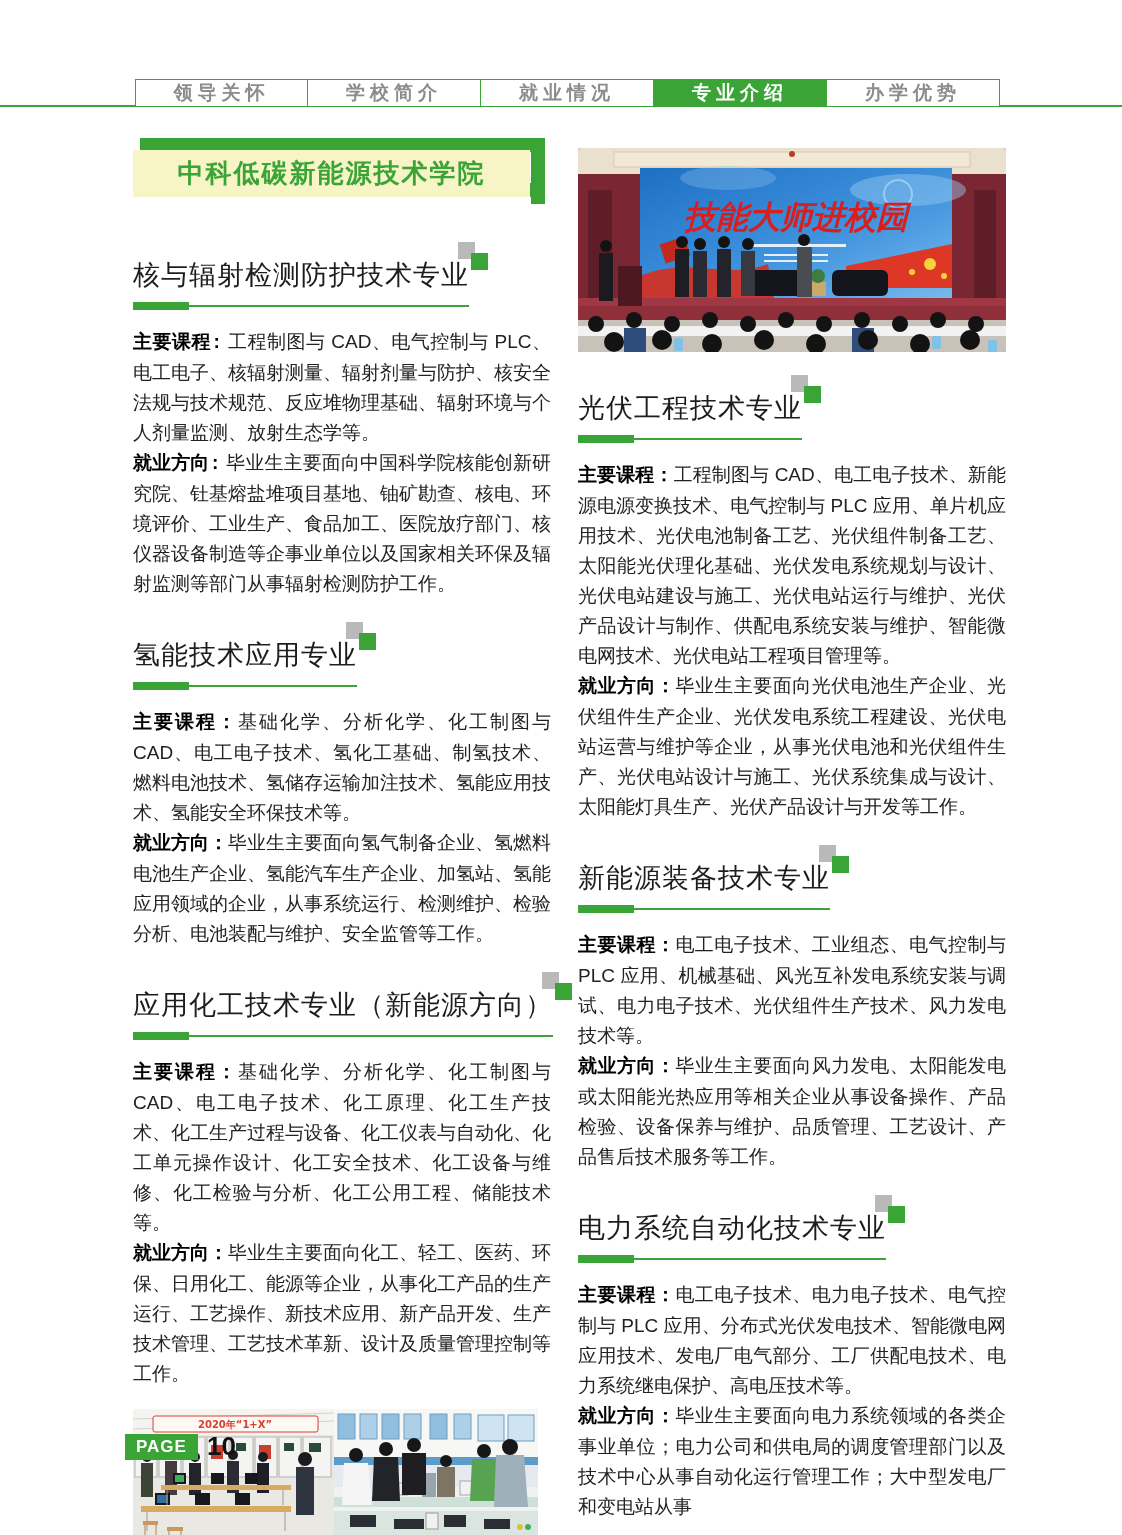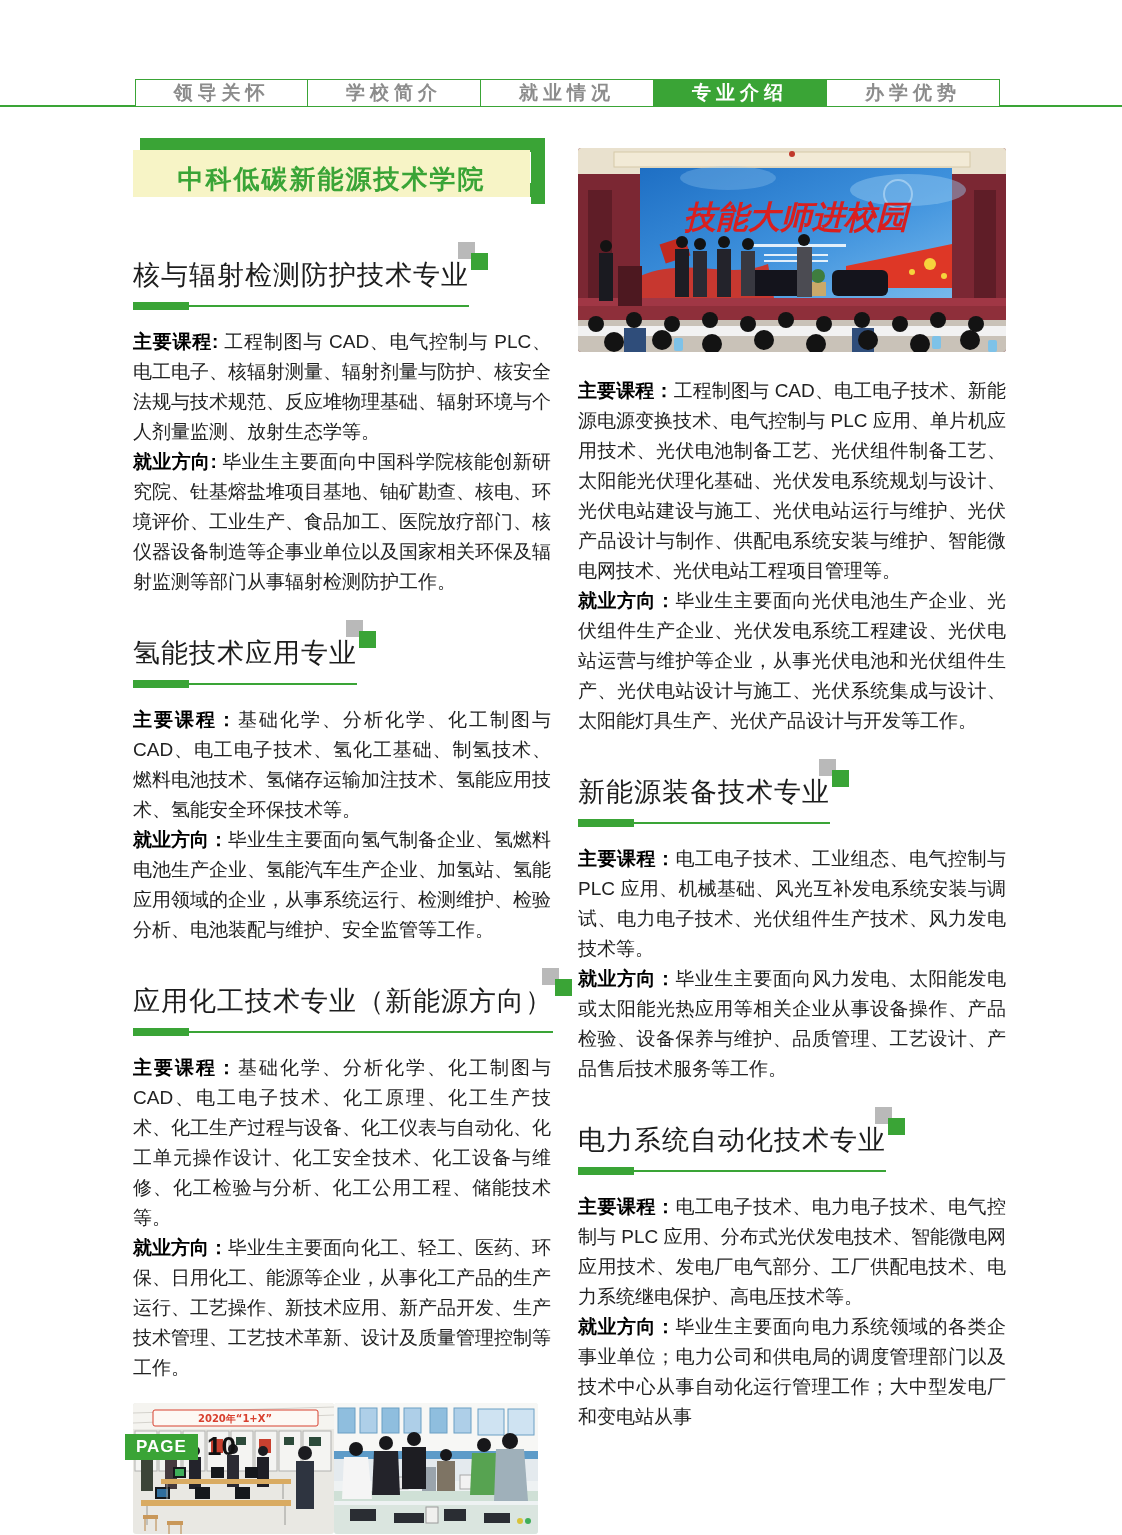--- a/index.html
+++ b/index.html
@@ -32,39 +32,39 @@
   .col-left{position:absolute;left:133px;top:145px;width:418px;}
   .col-right{position:absolute;left:578px;top:148px;width:428px;}
 
   
   .banner{position:relative;height:64px;margin-bottom:34px;}
   .banner .bar-top{position:absolute;left:7px;top:-7px;width:405px;height:14px;background:var(--green);}
   .banner .bar-right{position:absolute;left:398px;top:-7px;width:14px;height:66px;background:var(--green);}
   .banner .bar-stub{position:absolute;left:340px;top:38px;width:72px;height:14px;background:var(--green);}
   .banner .yellow{
     position:absolute;left:0;top:5px;width:397px;height:47px;background:#f7f4c6;
-    display:flex;align-items:flex-end;justify-content:center;
+    display:flex;align-items:center;justify-content:center;
   }
   .banner .yellow .t{color:var(--green);font-size:26px;font-weight:bold;letter-spacing:2px;}
 
   
   .sec{margin-top:24px;}
   .sec:first-child{margin-top:0;}
   .sec-head{display:inline-block;position:relative;margin-top:14px;}
   .sec-title{margin:0;font-size:27px;font-weight:normal;color:var(--ink);letter-spacing:1px;white-space:nowrap;}
   .sq{position:absolute;width:17px;height:17px;}
   .sq-gray{background:var(--gray-sq);top:-15px;right:-6px;}
   .sq-green{background:var(--green);top:-4px;right:-19px;}
   .rule{position:relative;margin-top:9px;height:8px;}
   .rule .thick{position:absolute;left:0;top:0;width:56px;height:8px;background:var(--green);}
   .rule .thin{position:absolute;left:56px;right:0;top:3px;height:2px;background:var(--green);}
 
   .para{margin:17px 0 0 0;font-size:19px;line-height:30px;color:var(--body);text-align:justify;}
   .para + .para{margin-top:0;}
-  .para .lbl{font-weight:bold;color:#000;}
+  .para .lbl{font-weight:bold;color:#000;font-family:Liberation Mono, monospace;}
 
   
   .photo{display:block;border-radius:3px;overflow:hidden;line-height:0;}
   .photo-event{margin:0 0 22px 0;}
   .photo-row{display:flex;margin-top:20px;}
 
   
   .footer{position:absolute;left:125px;top:1431px;display:flex;align-items:center;gap:9px;}
   .page-badge{background:var(--green);color:#fff;font-weight:bold;font-size:17px;padding:3px 11px;letter-spacing:1px;}
   .page-num{font-size:26px;color:#111;font-weight:bold;}
@@ -372,20 +372,29 @@
           <g fill="#7ec2e8">
               <rect x="96" y="190" width="9" height="13" rx="2"></rect>
               <rect x="354" y="188" width="9" height="13" rx="2"></rect>
               <rect x="410" y="192" width="9" height="12" rx="2"></rect>
             </g>
         </g>
       </svg>
     </span>
 
     <div class="sec">
+      <div class="sec-head">
+        <h2 class="sec-title">光伏工程技术专业</h2>
+        <span class="sq sq-gray"></span>
+        <span class="sq sq-green"></span>
+        <div class="rule">
+            <span class="thick"></span>
+            <span class="thin"></span>
+          </div>
+      </div>
       <p class="para"><span class="lbl">主要课程：</span><span>工程制图与 CAD、电工电子技术、新能源电源变换技术、电气控制与 PLC 应用、单片机应用技术、光伏电池制备工艺、光伏组件制备工艺、太阳能光伏理化基础、光伏发电系统规划与设计、光伏电站建设与施工、光伏电站运行与维护、光伏产品设计与制作、供配电系统安装与维护、智能微电网技术、光伏电站工程项目管理等。</span></p>
       <p class="para"><span class="lbl">就业方向：</span><span>毕业生主要面向光伏电池生产企业、光伏组件生产企业、光伏发电系统工程建设、光伏电站运营与维护等企业，从事光伏电池和光伏组件生产、光伏电站设计与施工、光伏系统集成与设计、太阳能灯具生产、光伏产品设计与开发等工作。</span></p>
     </div>
 
     <div class="sec">
       <div class="sec-head">
         <h2 class="sec-title">新能源装备技术专业</h2>
         <span class="sq sq-gray"></span>
         <span class="sq sq-green"></span>
         <div class="rule">

